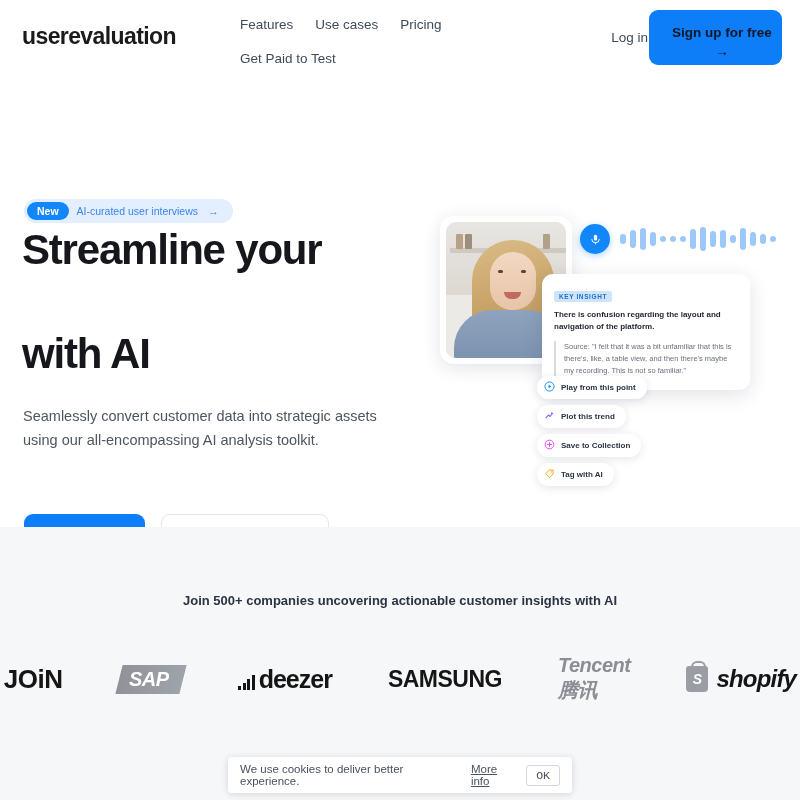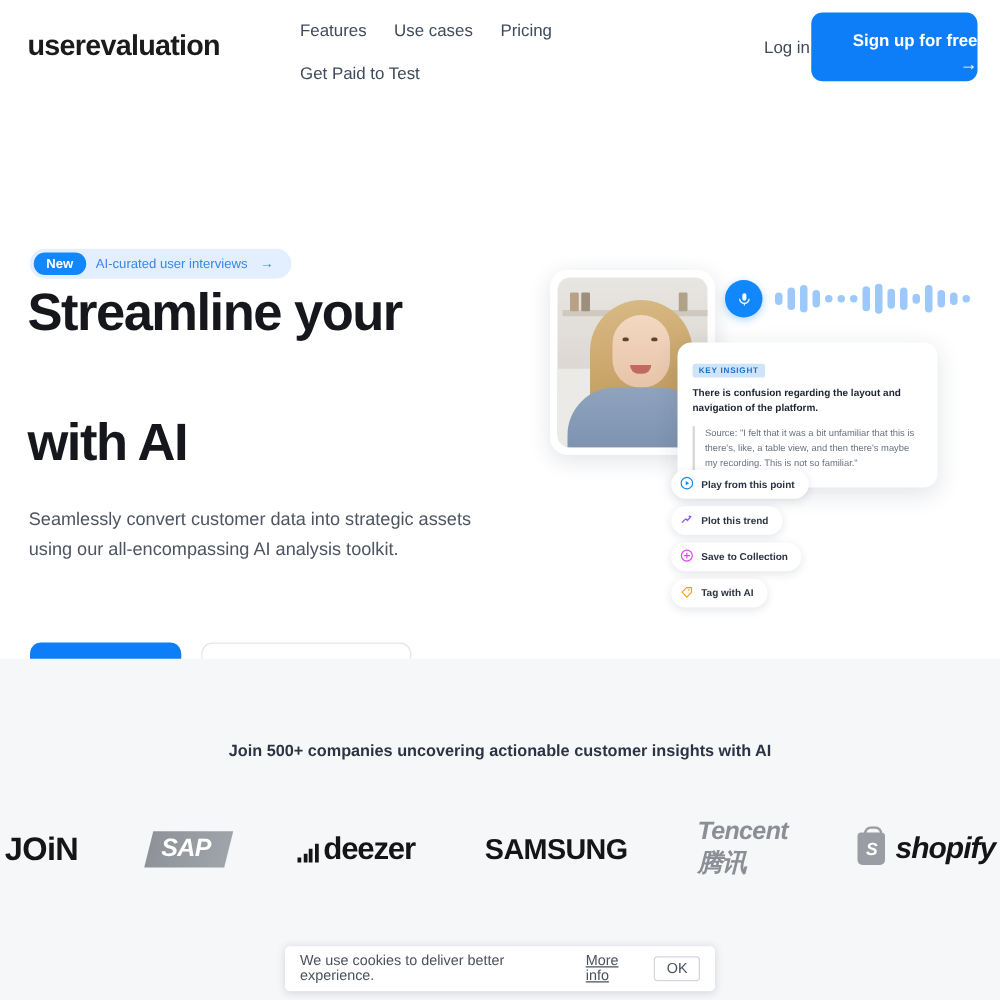--- a/index.html
+++ b/index.html
@@ -34,24 +34,24 @@
     text-decoration: none; line-height: 30px; white-space: nowrap;
   }
   .nav .nav-row2 { width: 100%; margin-top: 4px; }
   .login {
     position: absolute; right: 152px; top: 30px;
     font-size: 13.5px; font-weight: 500; color: #3f4a5c; text-decoration: none;
   }
   .signup {
     position: absolute; right: 18px; top: 10px;
     width: 133px; height: 55px;
-    background: #0d7ef8; color: #ffffff; border: none; border-radius: 9px;
+    background: #0d7ef8; color: #0f172a; border: none; border-radius: 9px;
     font-family: "Liberation Sans", sans-serif;
     font-size: 13.5px; font-weight: 700;
-    text-align: right; padding: 8px 0 0 13px; cursor: pointer;
+    text-align: center; padding: 8px 0 0 13px; cursor: pointer;
     line-height: 17px;
   }
   .signup .arrow { display: block; font-size: 14px; margin-top: 2px; }
 
   
   .hero { position: relative; height: 427px; background: #fff; }
   .badge {
     position: absolute; left: 24px; top: 113px;
     display: inline-flex; align-items: center; gap: 8px;
     background: #e3efff; border-radius: 20px;
@@ -225,21 +225,21 @@
     background: #fff; border-radius: 4px;
     box-shadow: 0 1px 7px rgba(20,30,50,0.16);
     display: flex; align-items: center; gap: 8px;
     padding: 12px 12px;
   }
   .cookie-text { font-size: 11.5px; color: #4a515c; }
   .cookie-link { font-size: 11.5px; color: #4a515c; text-decoration: underline; cursor: pointer; }
   .cookie-ok {
     margin-left: auto;
     border: 1px solid #d3d7dd; background: #fff; border-radius: 3px;
-    font-family: Liberation Sans, sans-serif;
+    font-family: Liberation Mono, monospace;
     font-size: 11.5px; color: #4a515c; padding: 3px 9px; cursor: pointer;
   }
 </style>
 </head>
 <body>
 
 <div class="page">
 
   <div class="header">
     <div class="logo">userevaluation</div>

